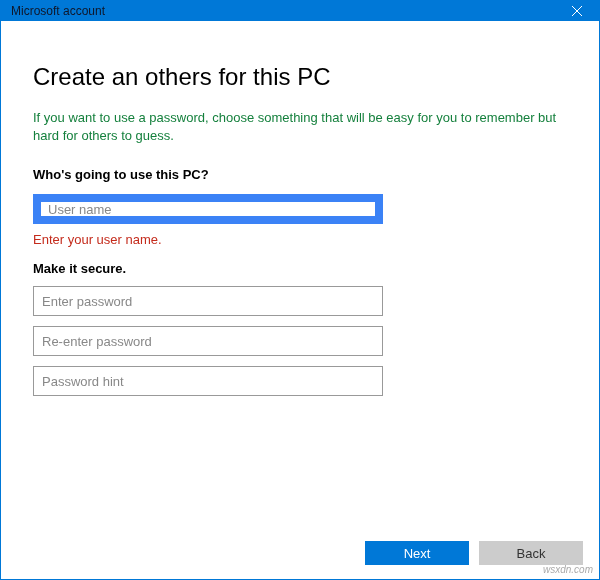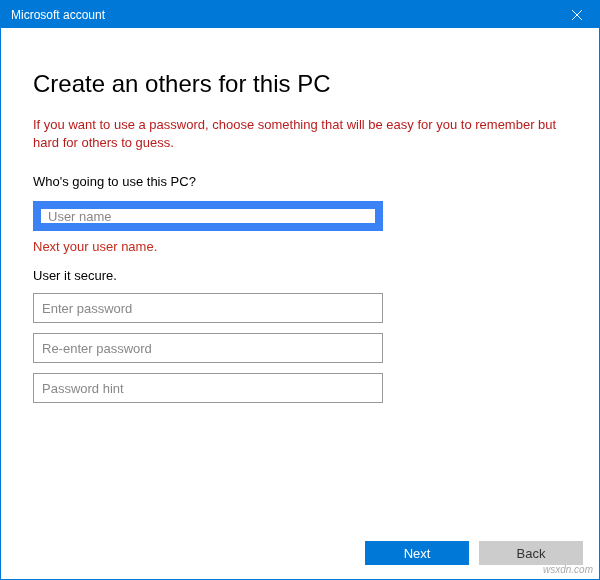--- a/index.html
+++ b/index.html
@@ -14,23 +14,23 @@
       background: #fff;
       overflow: hidden;
     }
     .window {
       width: 600px;
       height: 580px;
       border: 1px solid #0078d7;
       position: relative;
     }
     .titlebar {
-      height: 27px;
+      height: 20px;
       background: #0078d7;
-      color: #ffffff;
+      color: #0f172a;
       display: flex;
       align-items: center;
       padding-left: 10px;
       font-size: 12px;
       font-weight: 400;
     }
     .titlebar .title-text {
       flex: 1;
     }
     .titlebar .close-btn {
@@ -51,27 +51,27 @@
       padding: 42px 32px 0 32px;
     }
     .heading {
       font-size: 24px;
       font-weight: 400;
       color: #000;
       margin-bottom: 18px;
     }
     .subtext {
       font-size: 13px;
-      color: #b91c1c;
+      color: #15803d;
       line-height: 1.4;
       margin-bottom: 22px;
     }
     .section-label {
       font-size: 13px;
-      font-weight: 400;
+      font-weight: 700;
       color: #000;
       margin-bottom: 10px;
     }
     .input {
       width: 350px;
       height: 30px;
       border: 1px solid #999;
       padding: 5px 8px;
       font-size: 13px;
       color: #333;
@@ -142,23 +142,23 @@
         </svg>
     </div>
   </div>
 
   <div class="content">
     <h1 class="heading">Create an others for this PC</h1>
     <p class="subtext">If you want to use a password, choose something that will be easy for you to remember but hard for others to guess.</p>
 
     <div class="section-label">Who's going to use this PC?</div>
     <input type="text" class="input focused" placeholder="User name" style="">
-    <div class="error-text">Next your user name.</div>
+    <div class="error-text">Enter your user name.</div>
 
-    <div class="section-label">User it secure.</div>
+    <div class="section-label">Make it secure.</div>
     <input type="password" class="input" placeholder="Enter password" style="">
     <input type="password" class="input" placeholder="Re-enter password" style="">
     <input type="text" class="input" placeholder="Password hint" style="">
   </div>
 
   <div class="footer">
     <button class="btn btn-primary">Next</button>
     <button class="btn btn-secondary">Back</button>
   </div>
 

